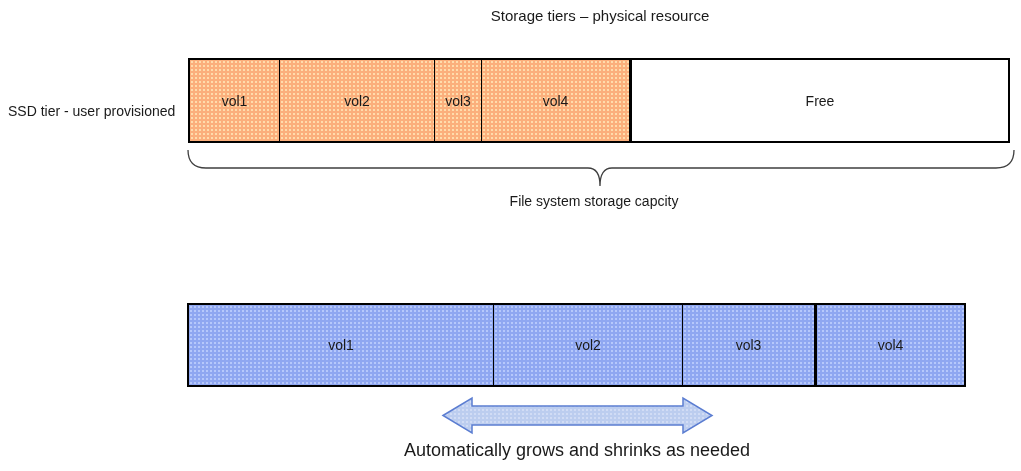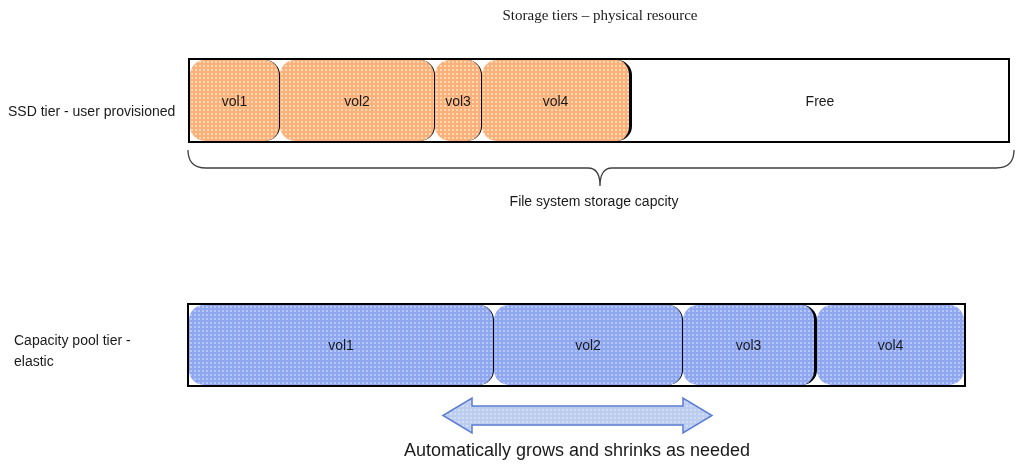--- a/index.html
+++ b/index.html
@@ -2,36 +2,36 @@
 <html><head>
 <meta charset="utf-8">
 <style>
   html,body { margin:0; padding:0; background:#ffffff; }
   .canvas {
     position:relative; width:1021px; height:471px; background:#ffffff;
     font-family:"Liberation Sans", sans-serif; color:#1a1a1a; overflow:hidden;
   }
   .title {
     position:absolute; left:190px; top:7px; width:820px;
-    text-align:center; font-size:15px;font-family:Liberation Serif, serif;
+    text-align:center; font-size:15px;
   }
   .row-label { position:absolute; font-size:14px; }
   .ssd-label  { left:8px;  top:103px; }
   .pool-label { left:14px; top:330px; width:180px; white-space:pre-line; line-height:1.5; }
 
   .bar {
     position:absolute; display:flex; box-sizing:border-box;
     border:2px solid #000;
   }
   .top-bar    { left:188px; top:58px;  width:822px; height:85px; }
   .bottom-bar { left:187px; top:303px; width:779px; height:84px; }
 
   .seg {
     display:flex; align-items:center; justify-content:center;
-    font-size:14px; box-sizing:border-box; border-right:1.5px solid #000;border-radius:15px;
+    font-size:14px; box-sizing:border-box; border-right:1.5px solid #000;
   }
   .seg:last-child { border-right:none; }
 
   .dots-orange {
     background-color:#fbaf7c;
     background-image:radial-gradient(#ffdcac 1px, rgba(0,0,0,0) 1.15px);
     background-size:4px 4px;
   }
   .dots-blue {
     background-color:#8fa7f1;
@@ -79,22 +79,20 @@
     <div class="seg dots-orange w-t4">vol4</div>
     <div class="seg free">Free</div>
   </div>
 
   <svg class="brace" width="832" height="48" viewBox="0 0 832 48">
     <path d="M 3 4 Q 3 22 21 22 L 403 22 Q 415 22 415 40 Q 415 22 427 22 L 811 22 Q 829 22 829 4" fill="none" stroke="#3f3f3f" stroke-width="1.3"></path>
   </svg>
 
   <div class="brace-label">File system storage capcity</div>
 
-  <div class="row-label pool-label">Capacity pool tier -
-elastic</div>
 
   <div class="bar bottom-bar">
     <div class="seg dots-blue w-b1">vol1</div>
     <div class="seg dots-blue w-b2">vol2</div>
     <div class="seg dots-blue w-b3">vol3</div>
     <div class="seg dots-blue w-b4">vol4</div>
   </div>
 
   <svg class="arrow" width="273" height="40" viewBox="0 0 273 40">
     <defs>

